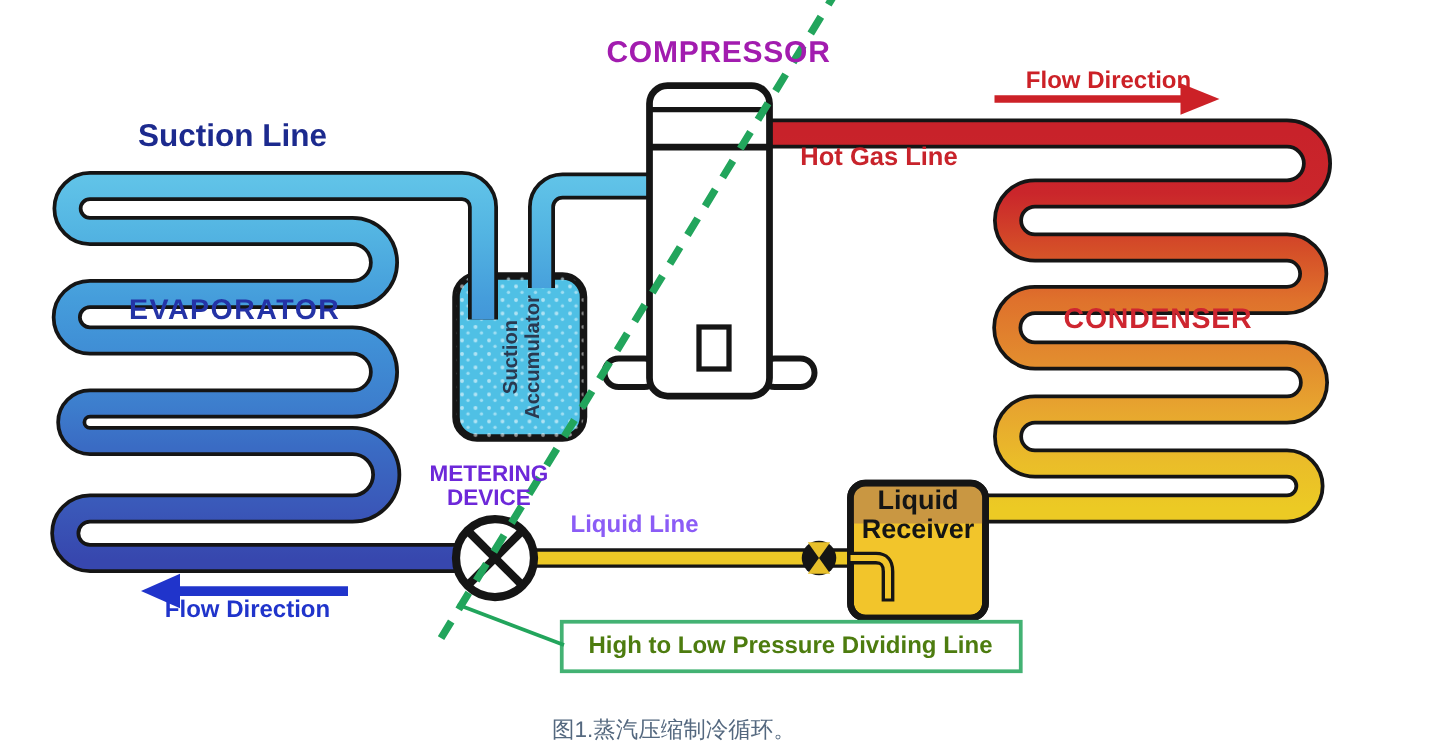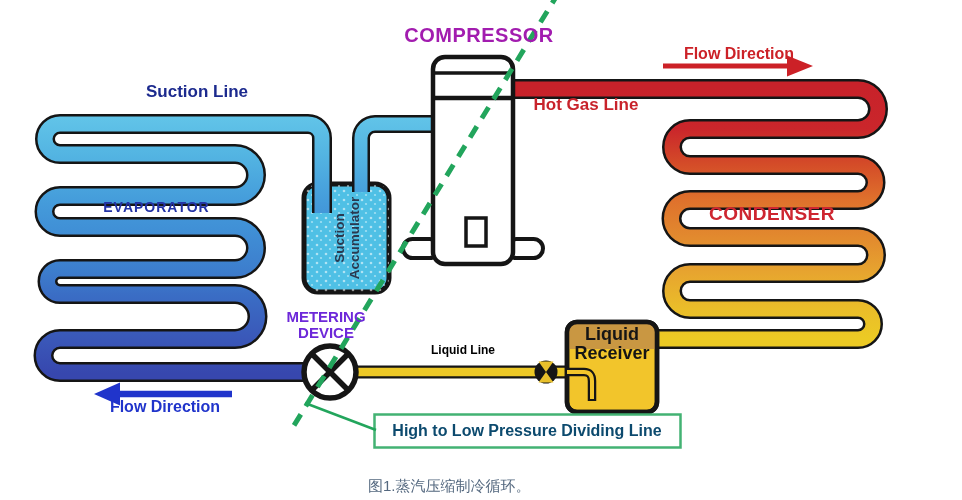--- a/index.html
+++ b/index.html
@@ -2,31 +2,31 @@
 <html><head>
 <meta charset="utf-8">
 <style>
   html,body{margin:0;padding:0;background:#fff;}
   .stage{position:relative;width:962px;height:500px;background:#ffffff;overflow:hidden;
          font-family:"Liberation Sans", sans-serif;}
   .stage svg{position:absolute;left:0;top:0;}
   .lbl{position:absolute;transform:translate(-50%,-50%);white-space:nowrap;font-weight:bold;
        text-align:center;line-height:1.08;}
   .lbl-compressor{color:#a21caf;font-size:20px;letter-spacing:.5px;}
-  .lbl-suction{color:#1c2a8e;font-size:17px;margin-left:42px;}
-  .lbl-evaporator{color:#2433a6;font-size:14px;letter-spacing:1px;padding-left:17px;}
+  .lbl-suction{color:#1c2a8e;font-size:21px;}
+  .lbl-evaporator{color:#2433a6;font-size:19px;letter-spacing:1px;padding-left:17px;}
   .lbl-flow-blue{color:#2034cb;font-size:16px;}
   .lbl-metering{color:#6d28d9;font-size:15px;}
   .lbl-hotgas{color:#c8232b;font-size:17px;}
   .lbl-flow-red{color:#cc2127;font-size:16px;}
   .lbl-condenser{color:#ce2630;font-size:19px;letter-spacing:.5px;}
-  .lbl-liquidline{color:#000000;font-size:12px;margin-left:40px;}
+  .lbl-liquidline{color:#8b5cf6;font-size:16px;}
   .lbl-receiver{color:#151515;font-size:18px;}
   .lbl-accum{color:#2a3950;font-size:13.5px;transform:translate(-50%,-50%) rotate(-90deg);}
-  .lbl-dividing{color:#0c4a6e;font-size:16px;}
+  .lbl-dividing{color:#4d7c0f;font-size:16px;}
   .caption{position:absolute;left:368px;top:477px;color:#54687f;font-size:15px;font-weight:normal;}
   .watermark{position:absolute;left:828px;top:471px;transform:translate(-50%,-50%);
              color:#c7c7c7;font-size:44px;font-weight:normal;letter-spacing:1px;}
 </style>
 </head>
 <body>
 
 <div class="stage">
 
 <svg width="962" height="500" viewBox="0 0 962 500">

